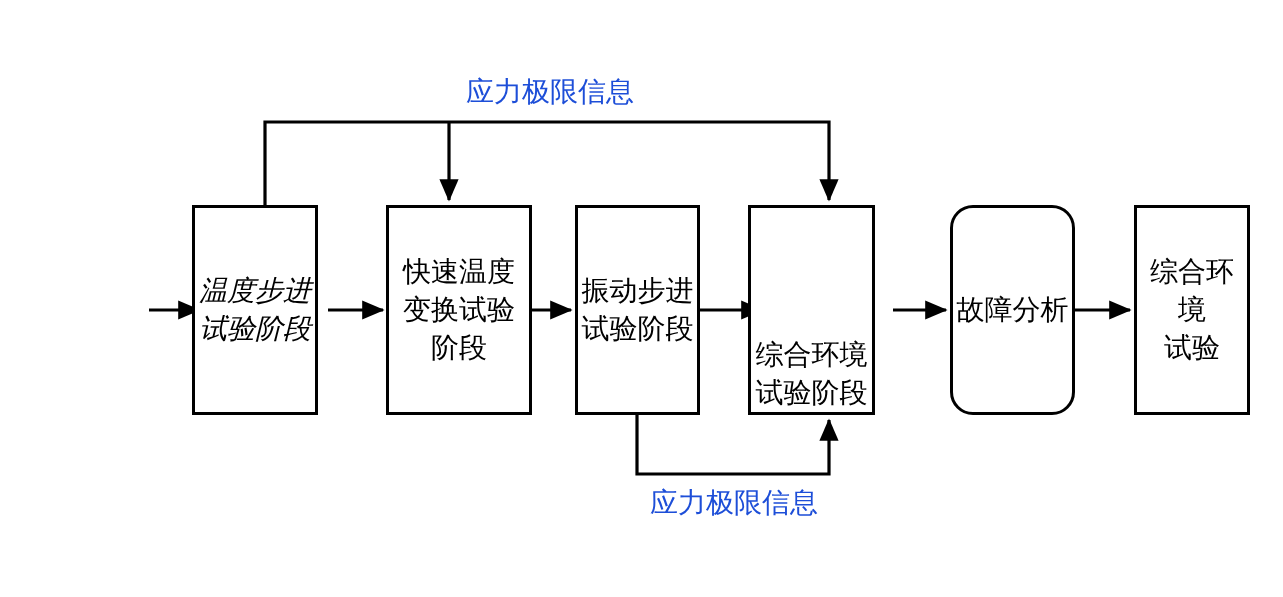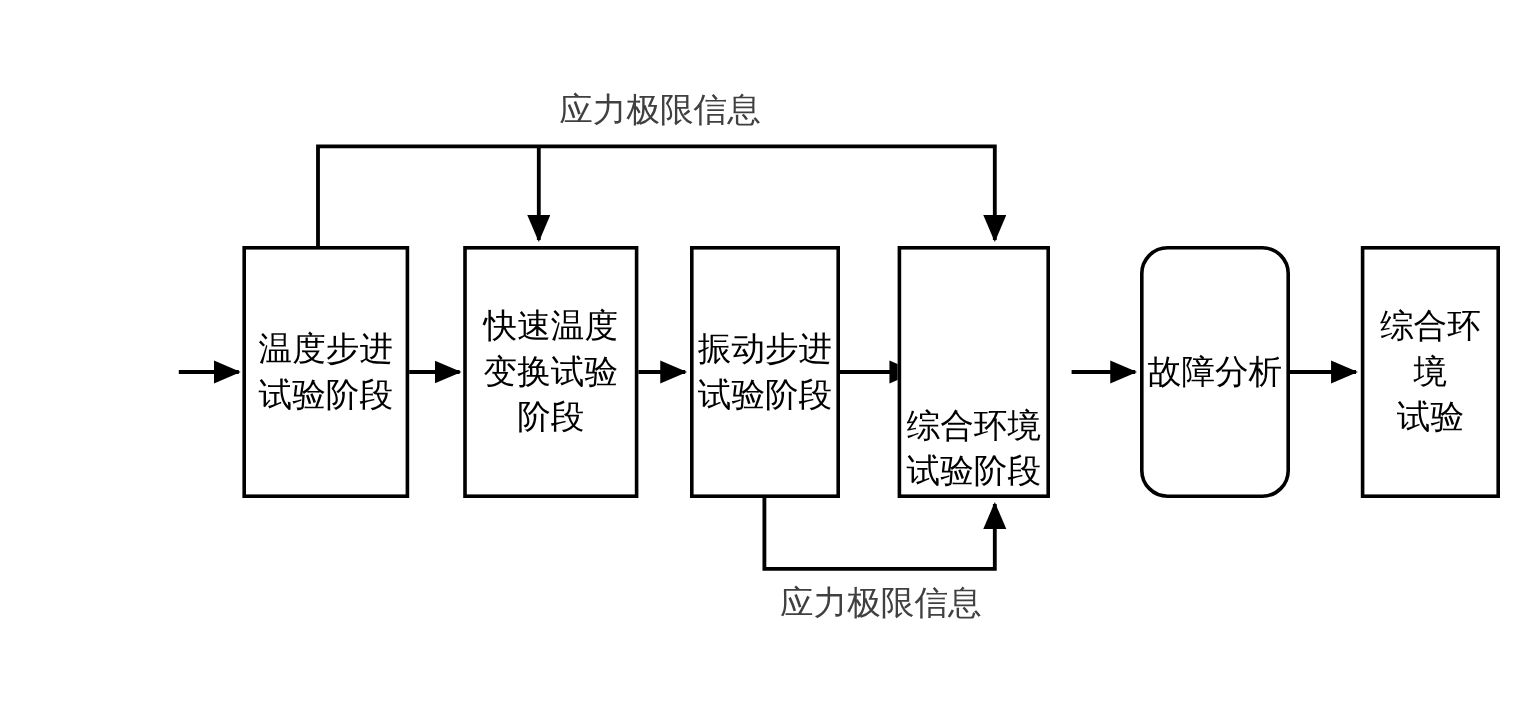--- a/index.html
+++ b/index.html
@@ -41,21 +41,21 @@
     text-align: center;
     font-size: 28px;
     line-height: 1.36;
     color: #000000;
   }
   .edge-label {
     position: absolute;
     transform: translateX(-50%);
     font-size: 28px;
     line-height: 1.1;
-    color: #404040;
+    color: #1d4ed8;
     white-space: nowrap;
     z-index: 3;
     background: transparent;
   }
   .edge-label.top { left: 550px; top: 77px; }
   .edge-label.bottom { left: 734px; top: 488px; }
 </style>
 </head>
 <body>
 
@@ -76,21 +76,21 @@
       <line x1="1075" y1="310" x2="1130" y2="310" marker-end="url(#arrow)"></line>
 
       <path d="M265,205 L265,122 L829,122 L829,200" marker-end="url(#arrow)"></path>
       <path d="M449,122 L449,200" marker-end="url(#arrow)"></path>
 
       <path d="M637,415 L637,474 L829,474 L829,420" marker-end="url(#arrow)"></path>
     </g>
   </svg>
 
 
-  <div class="node" style="left:202px; width:139px;">
+  <div class="node" style="left:192px; width:126px;font-style:italic;">
     <span class="node-label">温度步进
 试验阶段</span>
   </div>
 
   <div class="node" style="left:386px; width:146px;">
     <span class="node-label">快速温度
 变换试验
 阶段</span>
   </div>
 

